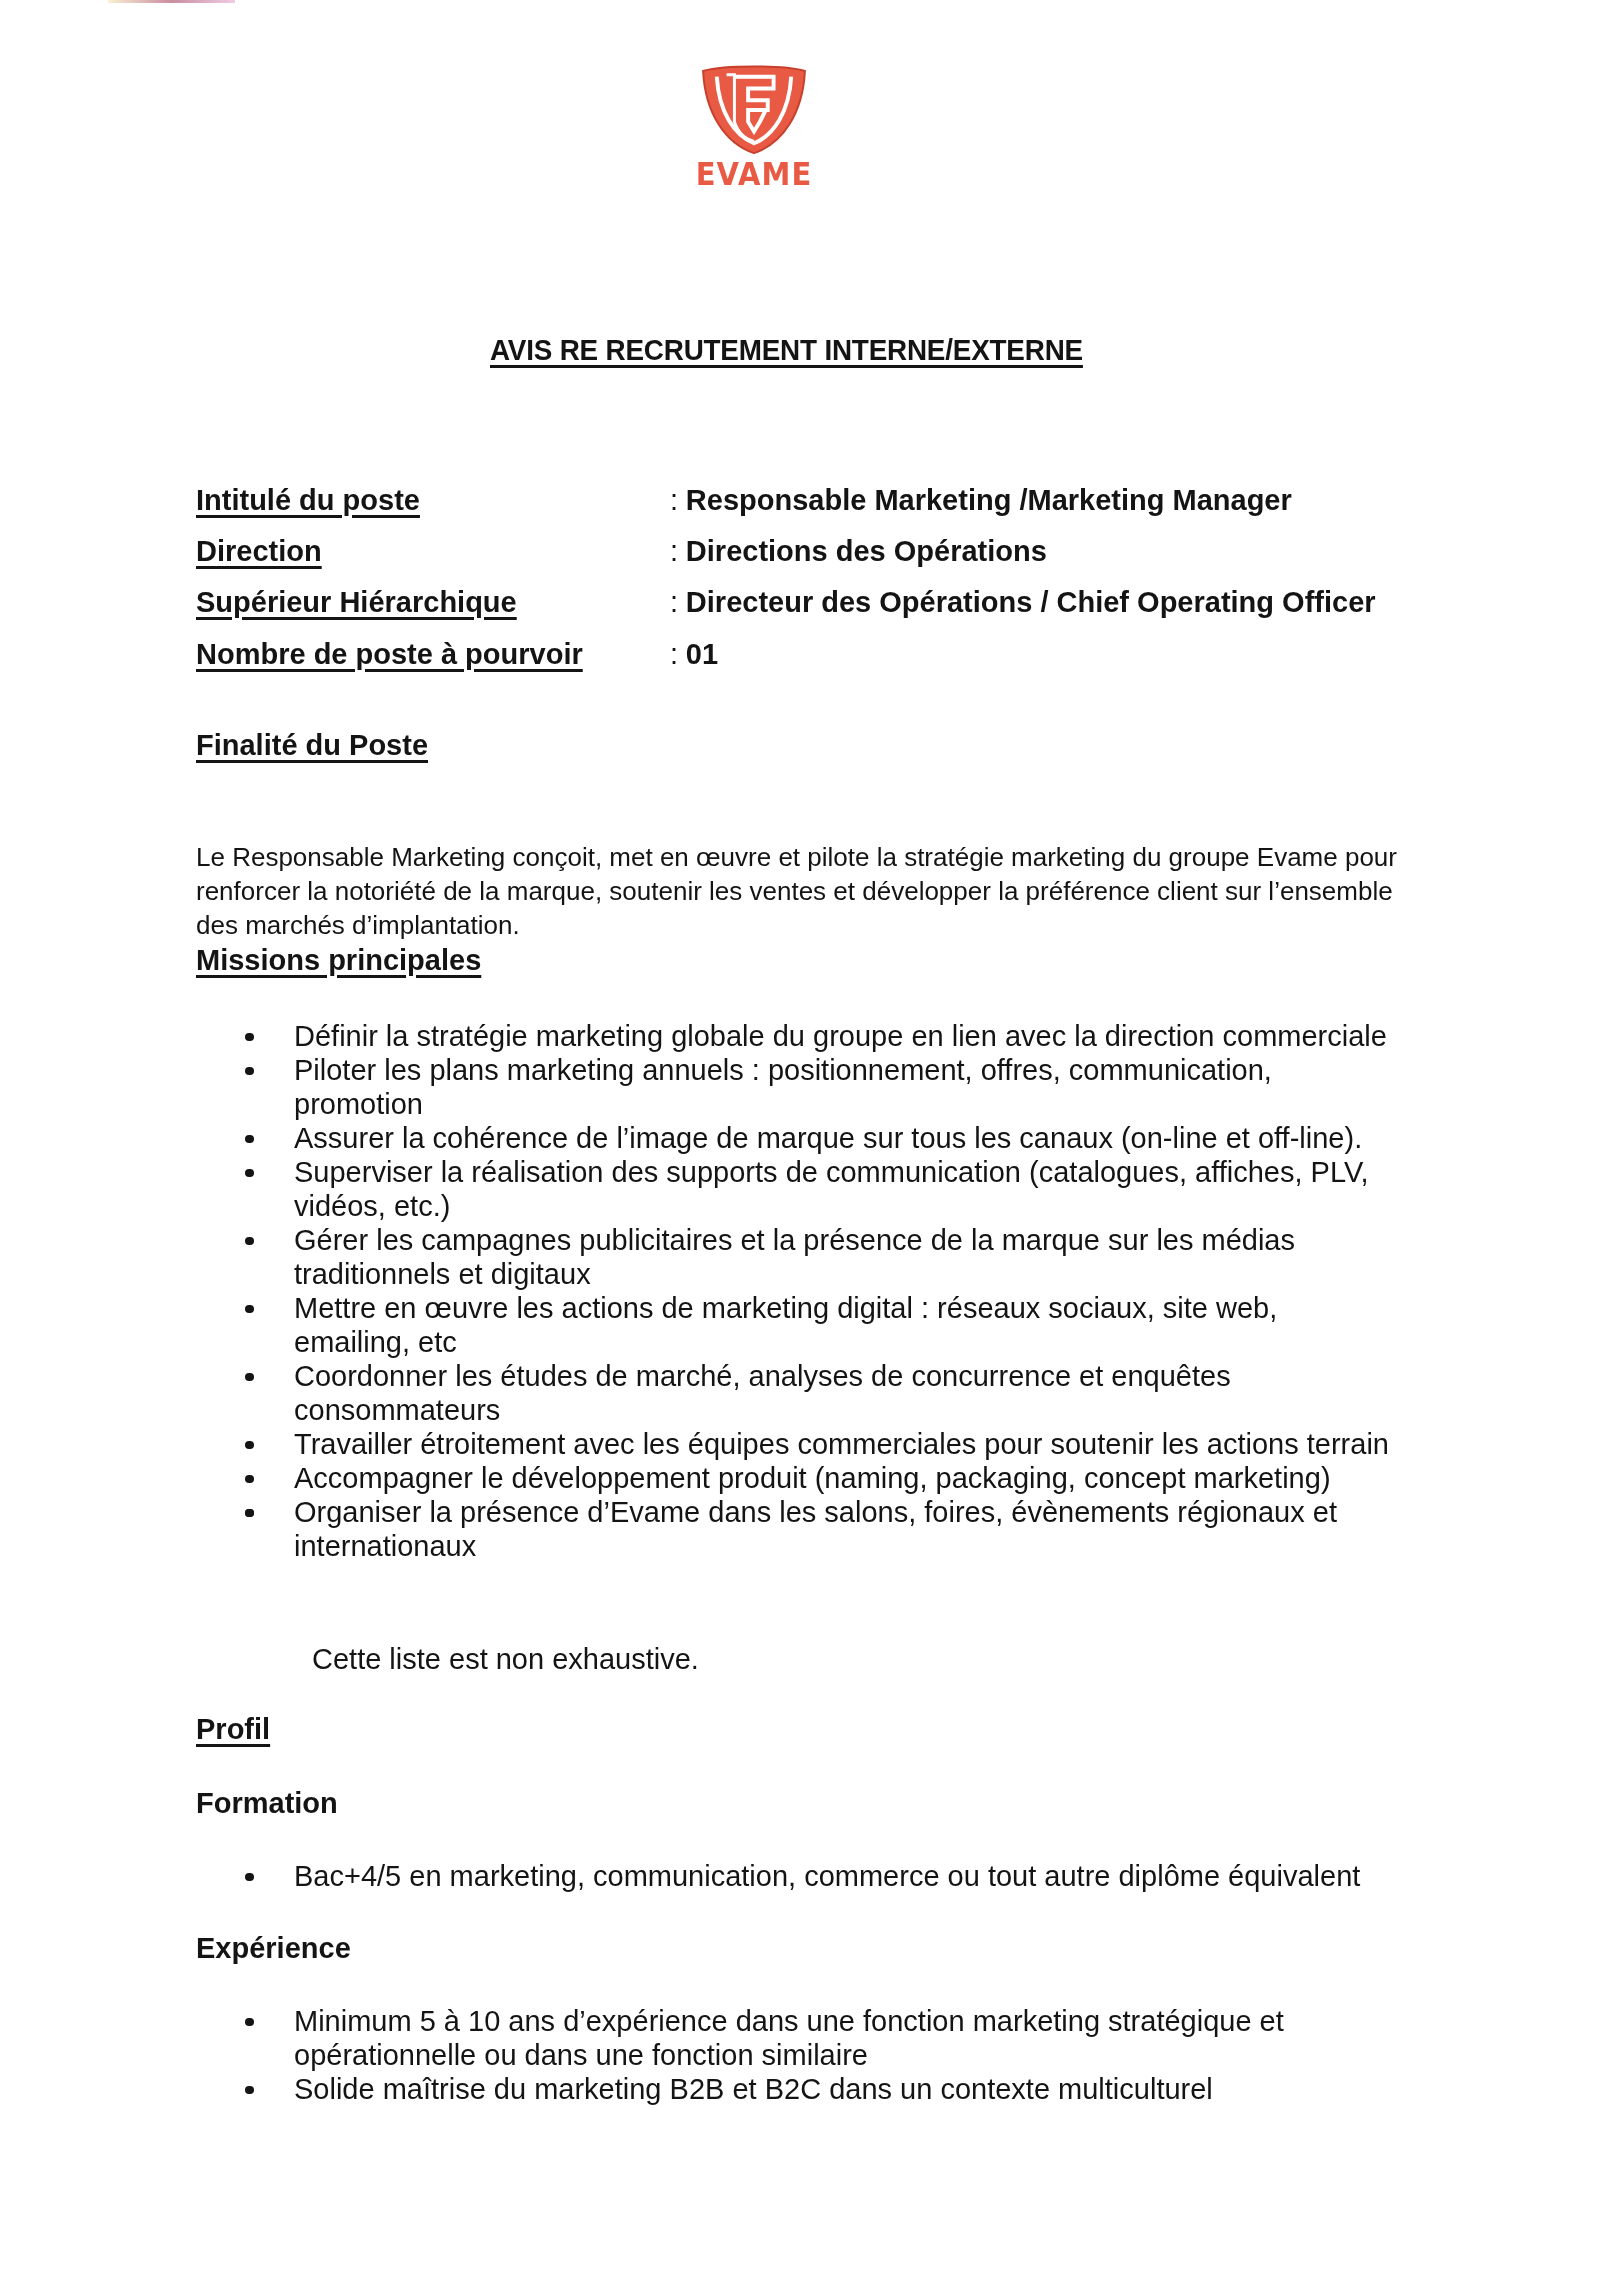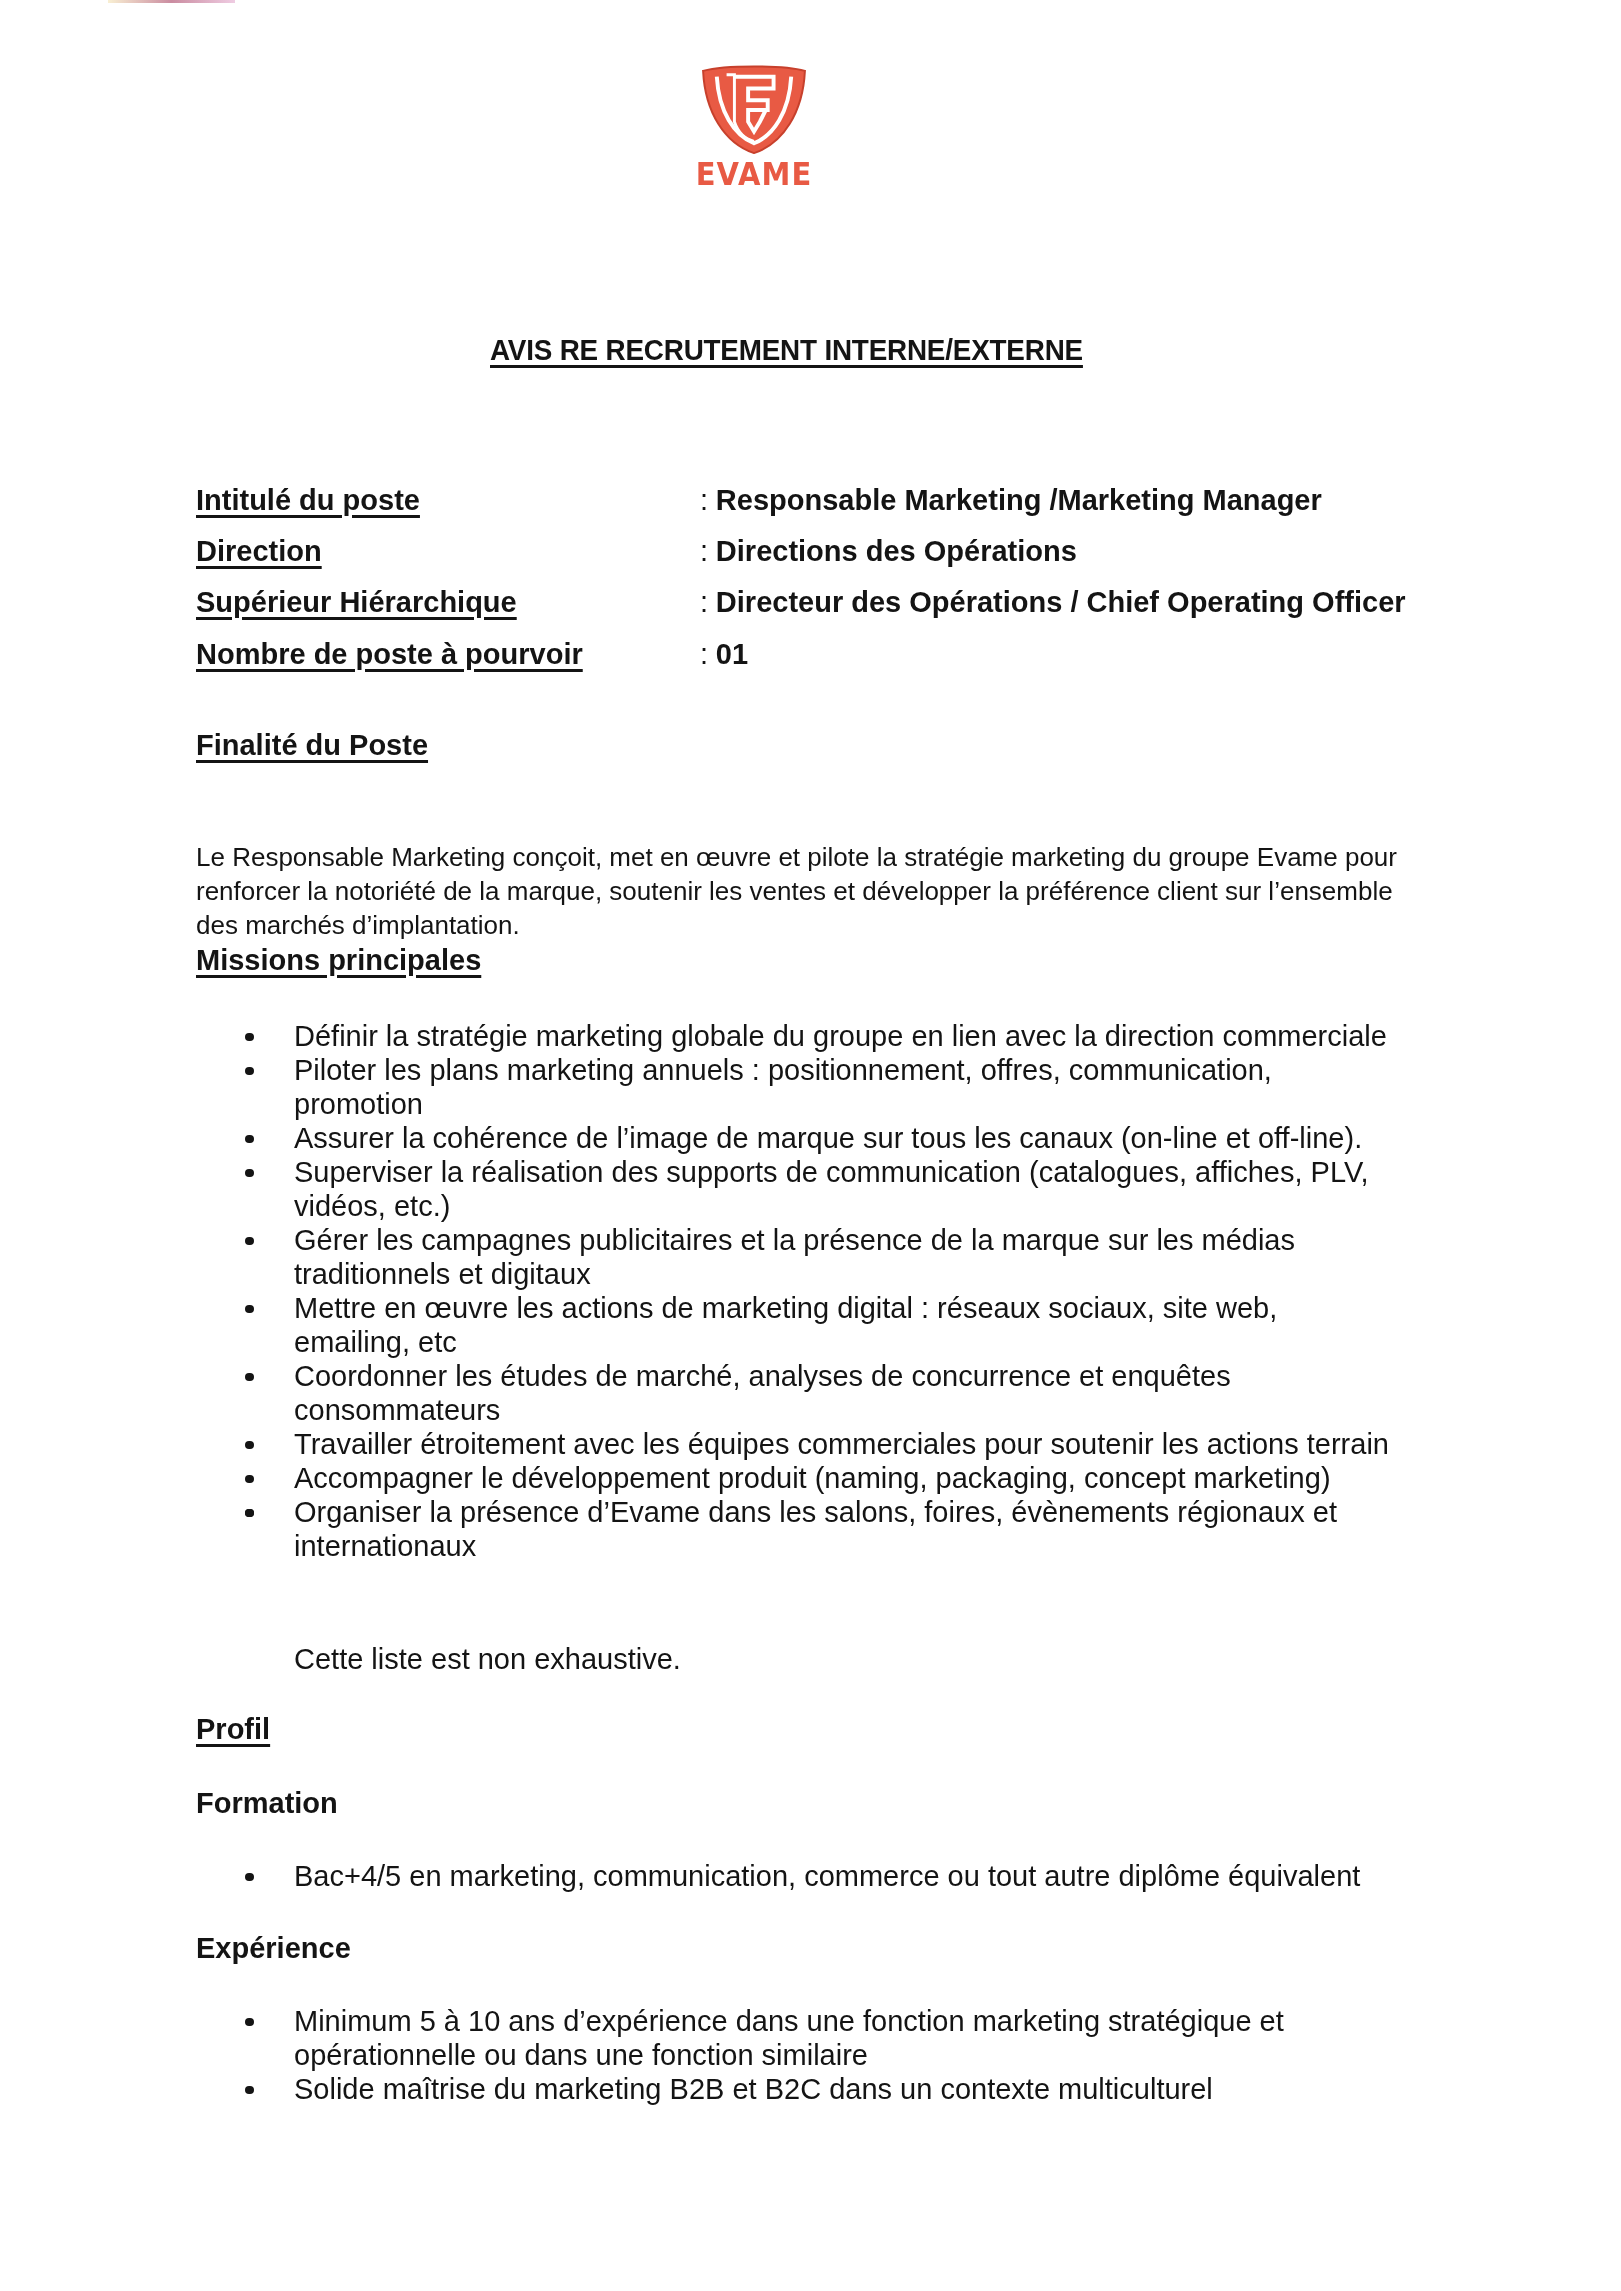--- a/index.html
+++ b/index.html
@@ -24,40 +24,40 @@
     .title {
       position: absolute; left: 490px; top: 334px; font-size: 29px; font-weight: bold;
       text-decoration: underline; text-decoration-thickness: 2.9px; text-underline-offset: 4.9px;
       transform: scaleX(0.96); transform-origin: left top; letter-spacing: -0.2px;
     }
     .info-row { position: absolute; left: 196px; font-size: 29px; font-weight: bold; }
     .info-label {
       position: absolute; left: 0; white-space: nowrap;
       text-decoration: underline; text-decoration-thickness: 2.9px; text-underline-offset: 4.9px;
     }
-    .info-value { position: absolute; left: 504px; white-space: nowrap; text-align: right; }
+    .info-value { position: absolute; left: 474px; white-space: nowrap; text-align: right; }
     .info-value .colon { font-weight: normal; margin-right: 7.8px; }
     .section-head {
       position: absolute; left: 196px; font-size: 29px; font-weight: bold;
       text-decoration: underline; text-decoration-thickness: 2.9px; text-underline-offset: 4.9px;
     }
     .sub-head { position: absolute; left: 196px; font-size: 29px; font-weight: bold; }
     .para {
       position: absolute; left: 196px; width: 1235px; font-size: 26px; line-height: 34px; margin-top: 35px;
     }
     ul.bullets {
       position: absolute; left: 196px; margin: 0; padding: 0; list-style: none;
       width: 1245px; font-size: 29px; line-height: 34px;
     }
     ul.bullets li { position: relative; padding-left: 98px; }
     ul.bullets li .dot {
       position: absolute; left: 49px; top: 13.7px; width: 8.8px; height: 8.8px;
       background: #141414; border-radius: 50%;
     }
-    .note { position: absolute; left: 294px; font-size: 29px; }
+    .note { position: absolute; left: 312px; font-size: 29px; }
   </style>
 </head>
 <body>
 
 <div class="scan-mark"></div>
 
 <div class="logo">
   <svg width="118" height="94" viewBox="0 0 120 96">
     <path d="M8 8 C 30 2, 90 2, 112 8 C 110 50, 90 82, 60 92 C 30 82, 10 50, 8 8 Z" fill="#e85a44" stroke="#c7402c" stroke-width="2"></path>
     <path d="M22 14 C 24 50, 40 74, 60 82 C 80 74, 96 50, 98 14" fill="none" stroke="#ffffff" stroke-width="4"></path>

